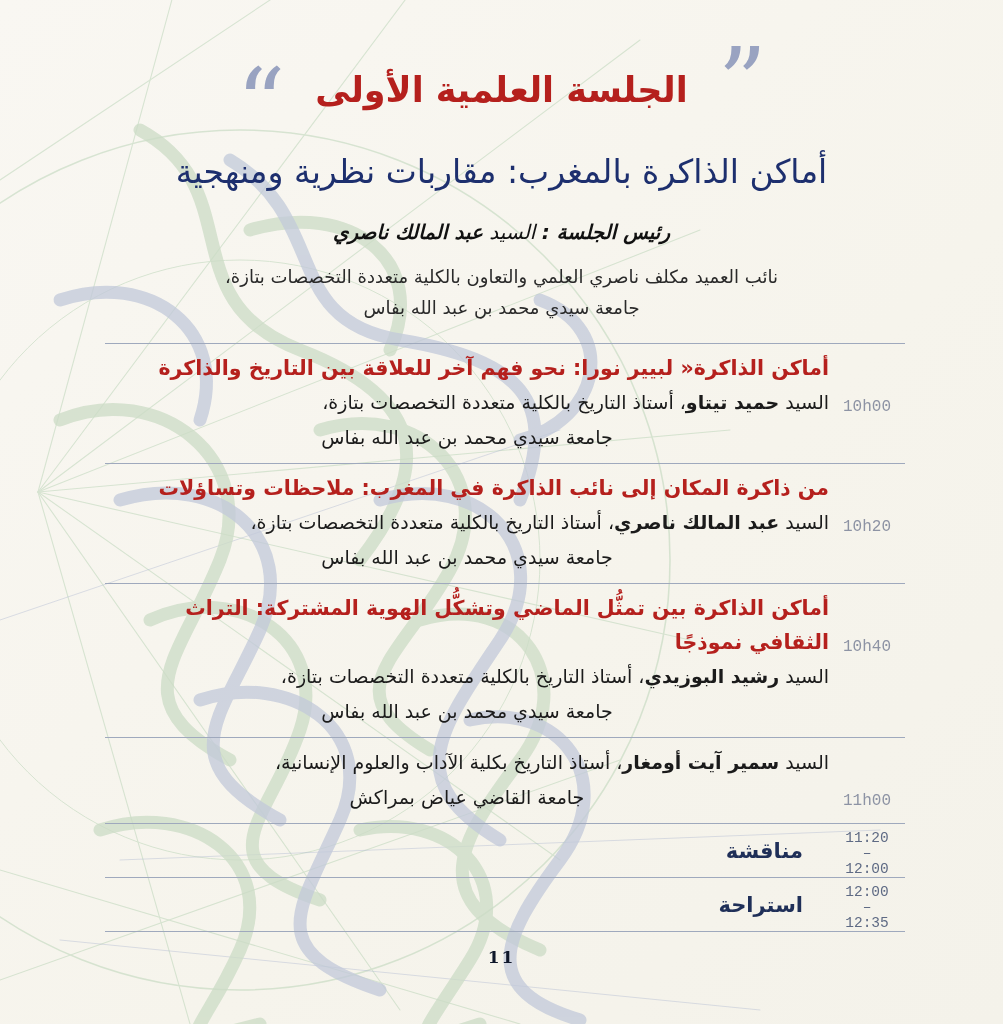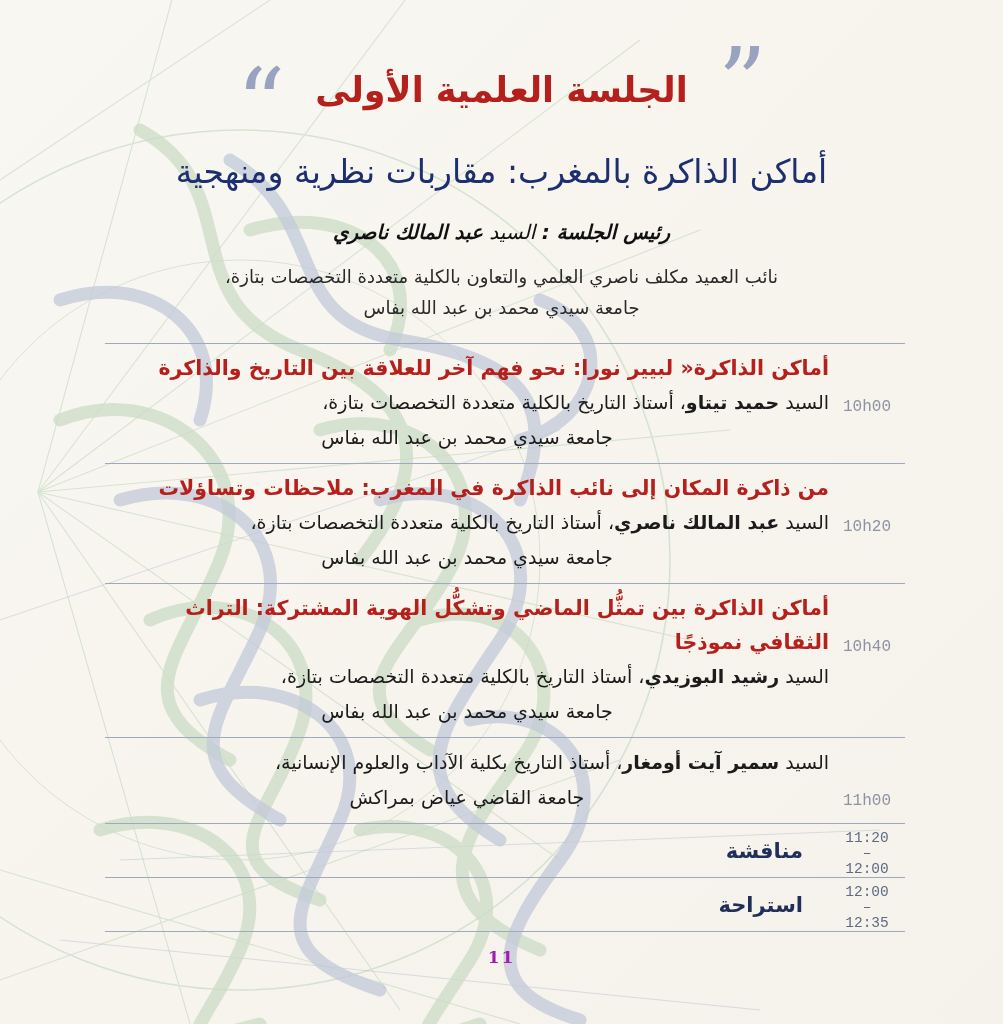--- a/index.html
+++ b/index.html
@@ -58,21 +58,21 @@
     flex:1; display:flex; align-items:center; justify-content:flex-start;
     padding-right:26px;
     font-size:21px; font-weight:bold; color:#1f2f58;
   }
   .row-last { border-bottom:1px solid #9fa9bd; }
 
   
   .footer { text-align:center; margin-top:15px; }
   .page-number {
     font-family:"DejaVu Serif",serif; font-weight:bold;
-    font-size:17px; color:#a21caf; letter-spacing:2px;
+    font-size:17px; color:#0f172a; letter-spacing:2px;
   }
 </style>
 </head>
 <body>
 
 <svg class="bg-deco" width="1003" height="1024" viewBox="0 0 1003 1024" aria-hidden="true">
   <g fill="none" stroke-linecap="round">
 
     <g stroke="#b7d2b4" stroke-width="1.1" opacity="0.5">
       <line x1="38" y1="492" x2="640" y2="40"></line>

